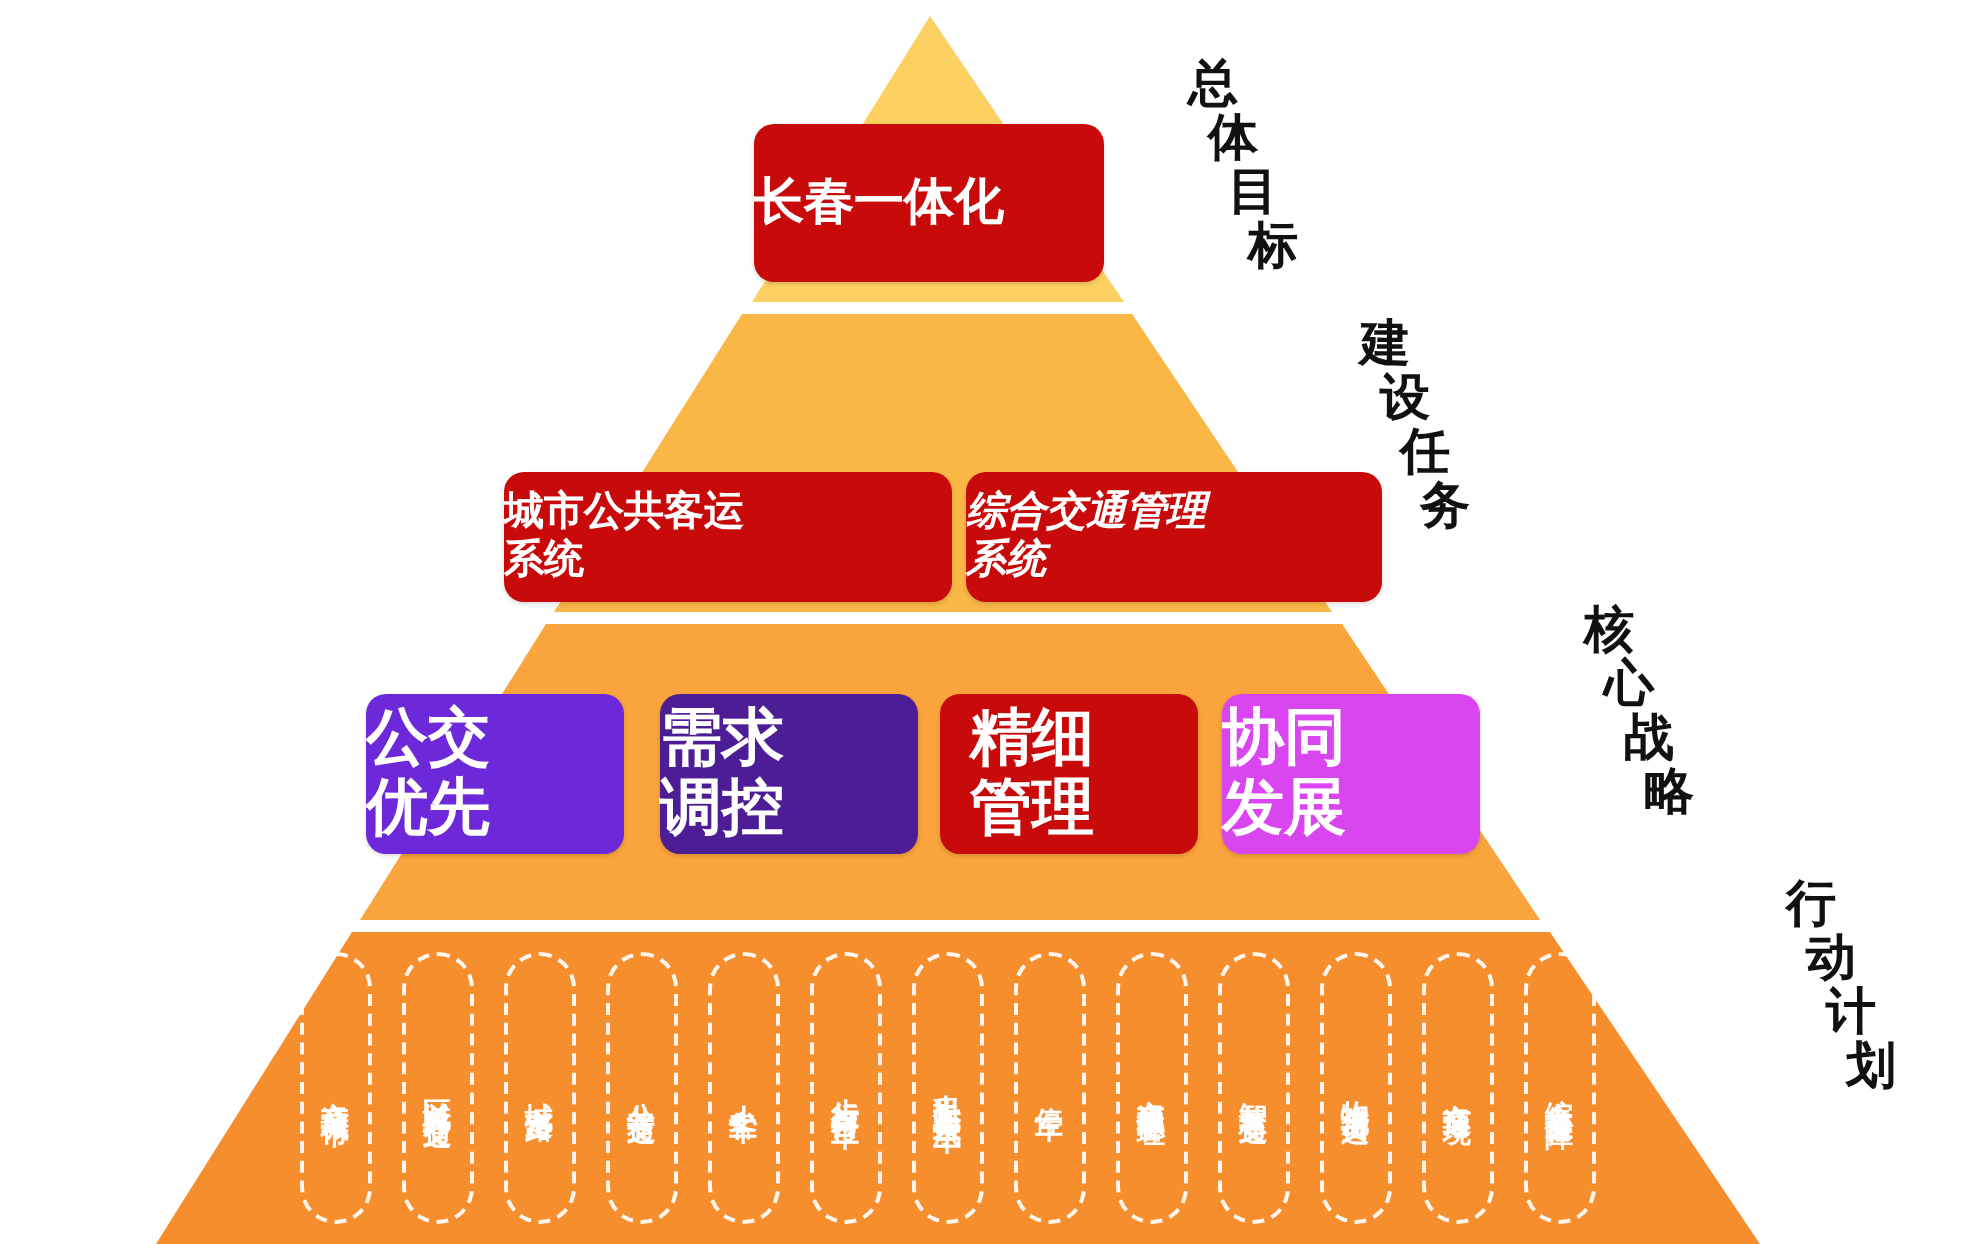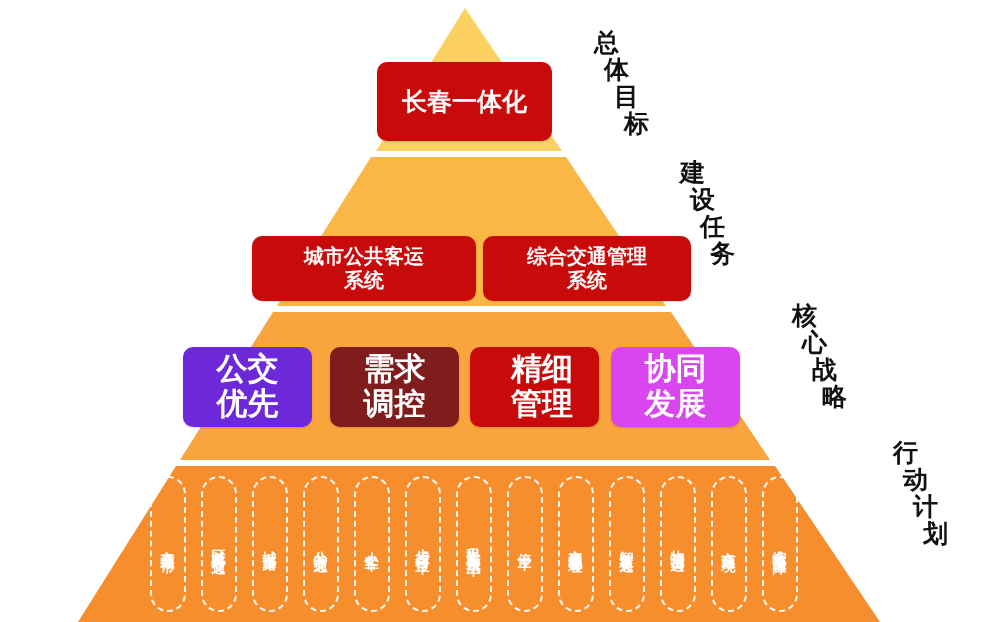--- a/index.html
+++ b/index.html
@@ -10,26 +10,26 @@
 
   
   .tier { position:absolute; inset:0; }
   .tier-1 { clip-path:polygon(465px 8px, 562px 151px, 376px 151px); }
   .tier-2 { clip-path:polygon(371px 157px, 566px 157px, 666px 306px, 277px 306px); }
   .tier-3 { clip-path:polygon(273px 312px, 671px 312px, 770px 460px, 180px 460px); }
   .tier-4 { clip-path:polygon(176px 466px, 775px 466px, 880px 622px, 78px 622px); }
 
   
   .redbox { position:absolute; border-radius:10px; color:#fff; font-weight:bold;
-            display:flex; flex-direction:column; align-items:center; justify-content:center;
+            display:flex; flex-direction:column; align-items:flex-start; justify-content:center;
             text-align:center; line-height:1.18; box-shadow:0 1px 2px rgba(0,0,0,0.15); }
   .box-goal      { left:377px; top:62px;  width:175px; height:79px; font-size:25px; }
   .box-network   { left:345px; top:167px; width:248px; height:55px; font-size:22px; }
   .box-passenger { left:252px; top:236px; width:224px; height:65px; font-size:20px; }
-  .box-mgmt      { left:483px; top:236px; width:208px; height:65px; font-size:20px; }
+  .box-mgmt      { left:483px; top:236px; width:208px; height:65px; font-size:20px;font-style:italic; }
   .box-strategy  { top:347px; width:129px; height:80px; font-size:31px; line-height:1.12; }
   .pos-s1 { left:183px; } .pos-s2 { left:330px; } .pos-s3 { left:470px; } .pos-s4 { left:611px; }
 
   
   .columns { position:absolute; left:150px; top:476px; display:flex; gap:15px; }
   .col { width:36px; height:136px; border:2px dashed rgba(255,255,255,0.92); border-radius:18px;
          display:flex; align-items:center; justify-content:center; }
   .col span { writing-mode:vertical-rl; text-orientation:upright; color:#fff; font-weight:bold;
               font-size:14px; letter-spacing:2px; line-height:1; }
 
@@ -61,21 +61,21 @@
   </div>
   <div class="redbox box-mgmt" style="background-color: rgb(200, 10, 10);">
     <span>综合交通管理</span>
     <span>系统</span>
   </div>
 
   <div class="redbox box-strategy pos-s1" style="background-color: #6d28d9;">
     <span>公交</span>
     <span>优先</span>
   </div>
-  <div class="redbox box-strategy pos-s2" style="background-color: #7f1d1d;">
+  <div class="redbox box-strategy pos-s2" style="background-color: #4c1d95;">
     <span>需求</span>
     <span>调控</span>
   </div>
   <div class="redbox box-strategy pos-s3" style="background-color: rgb(200, 10, 10); padding-left: 15px;">
     <span>精细</span>
     <span>管理</span>
   </div>
   <div class="redbox box-strategy pos-s4" style="background-color: #d946ef;">
     <span>协同</span>
     <span>发展</span>

